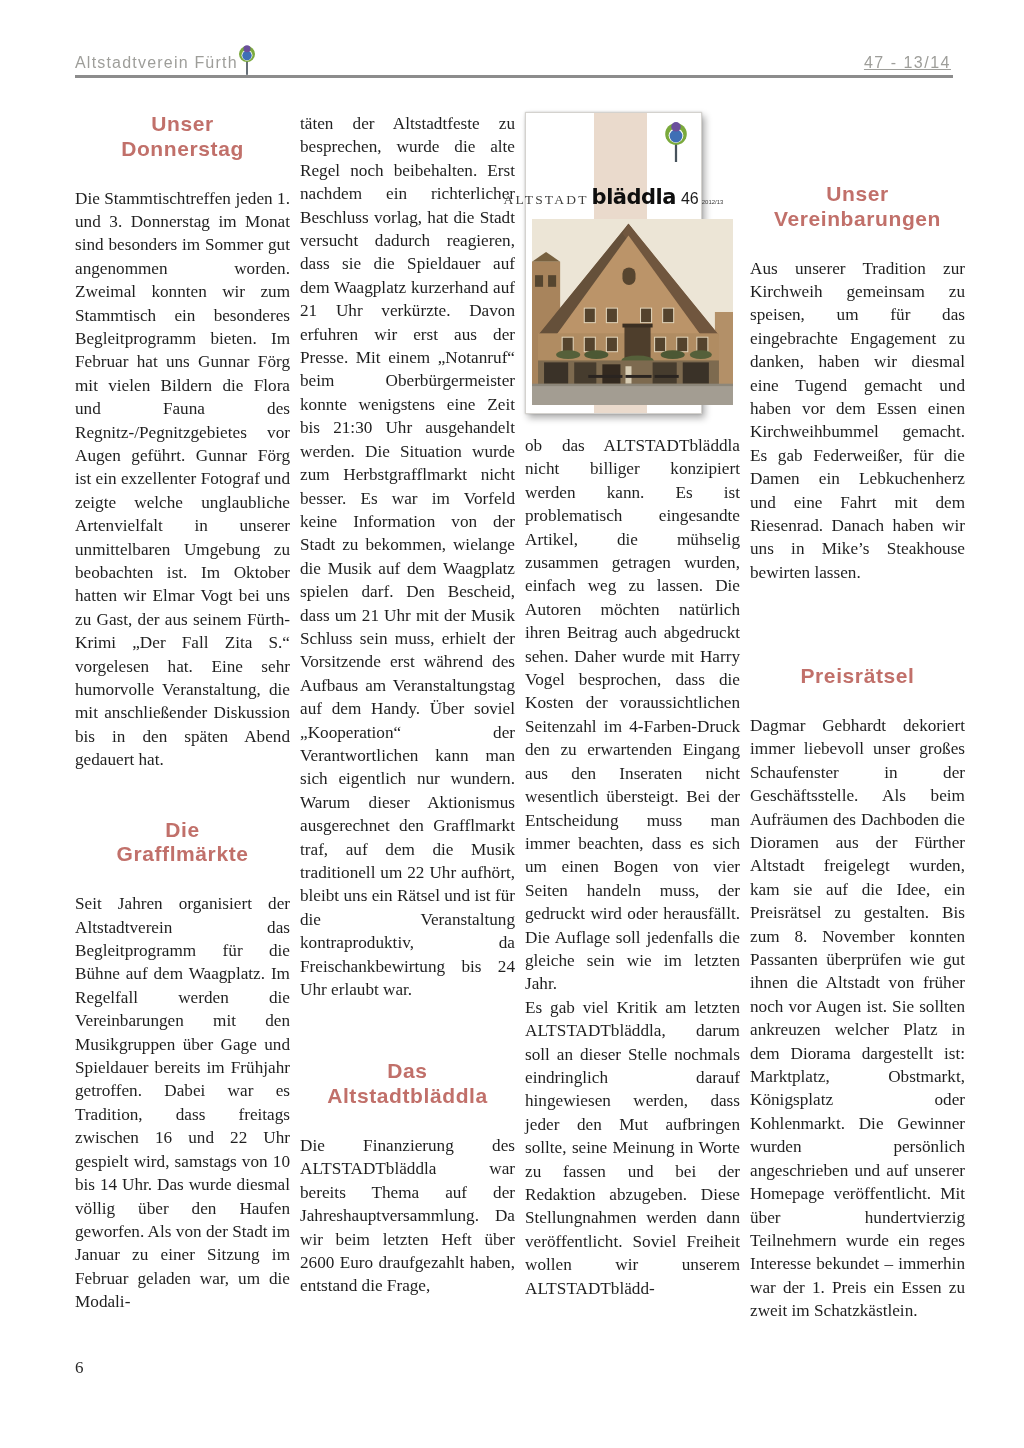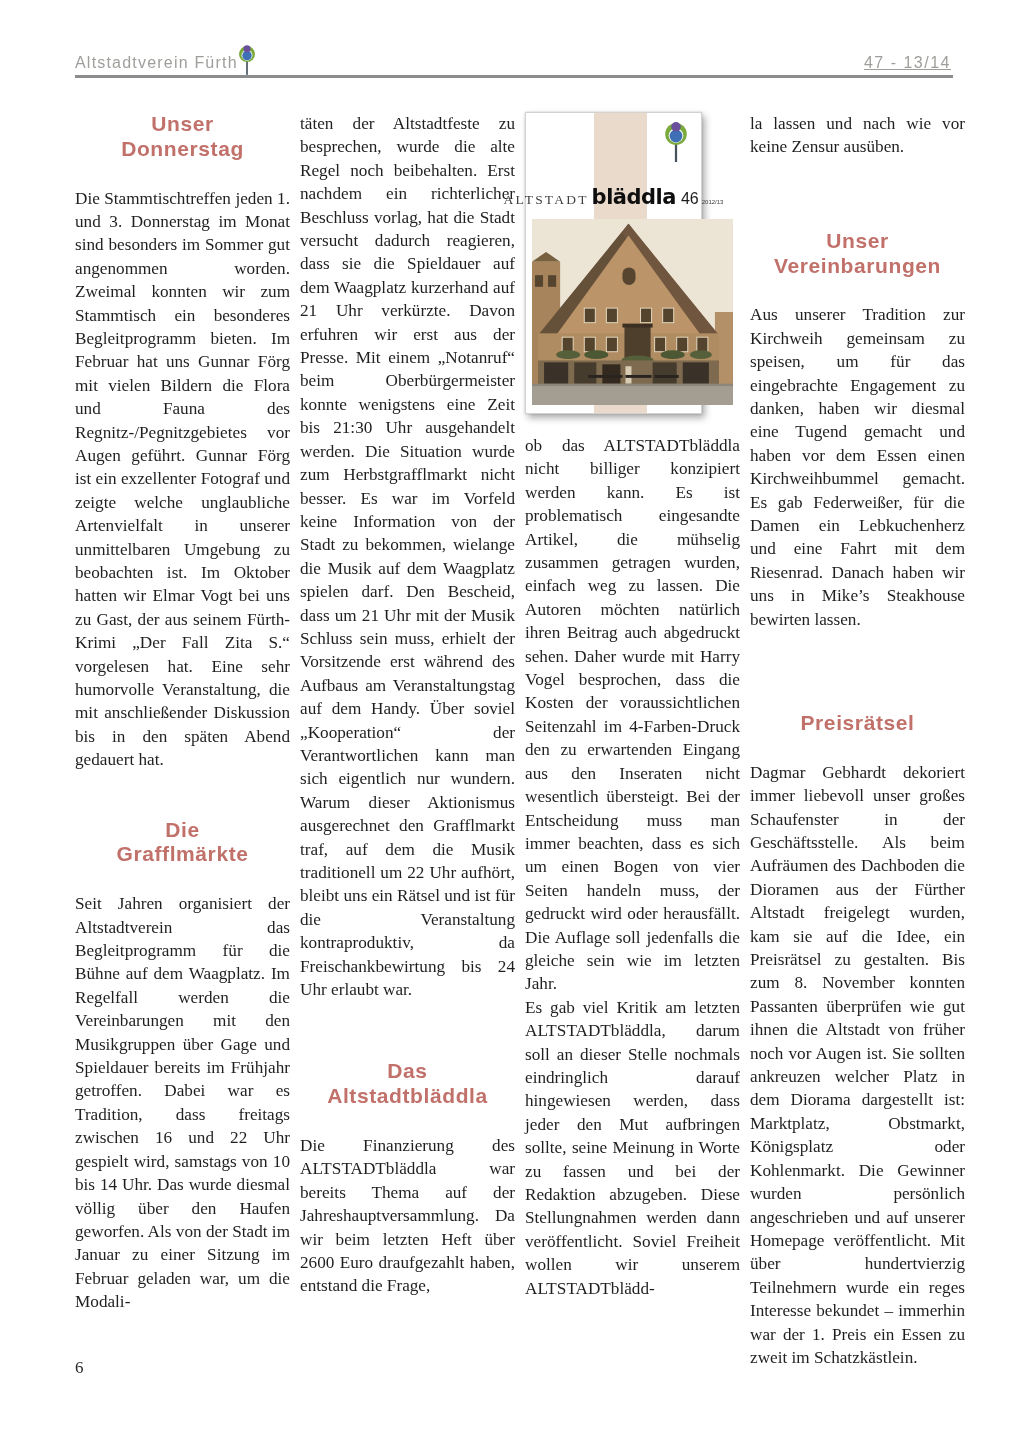--- a/index.html
+++ b/index.html
@@ -156,21 +156,20 @@
           <rect x="93" y="161" width="26" height="3" fill="#2a2420"></rect>
           <rect x="122" y="161" width="24" height="3" fill="#2a2420"></rect>
         </svg>
       </div>
 
       <p class="body">ob das ALTSTADTbläddla nicht billiger konzipiert werden kann. Es ist problematisch eingesandte Artikel, die mühselig zusammen getragen wurden, einfach weg zu lassen. Die Autoren möchten natürlich ihren Beitrag auch abgedruckt sehen. Daher wurde mit Harry Vogel besprochen, dass die Kosten der voraussichtlichen Seitenzahl im 4-Farben-Druck den zu erwartenden Eingang aus den Inseraten nicht wesentlich übersteigt. Bei der Entscheidung muss man immer beachten, dass es sich um einen Bogen von vier Seiten handeln muss, der gedruckt wird oder herausfällt. Die Auflage soll jedenfalls die gleiche sein wie im letzten Jahr.</p>
       <p class="body gap-par">Es gab viel Kritik am letzten ALTSTADTbläddla, darum soll an dieser Stelle nochmals eindringlich darauf hingewiesen werden, dass jeder den Mut aufbringen sollte, seine Meinung in Worte zu fassen und bei der Redaktion abzugeben. Diese Stellungnahmen werden dann veröffentlicht. Soviel Freiheit wollen wir unserem ALTSTADTblädd-</p>
     </div>
 
     <div class="col">
-      <p class="body">la lassen und nach wie vor keine Zensur ausüben.</p>
       <h2 class="heading hmb mt-kirchweih">
         <span>Unser</span>
         <span>Vereinbarungen</span>
       </h2>
       <p class="body">Aus unserer Tradition zur Kirchweih gemeinsam zu speisen, um für das eingebrachte Engagement zu danken, haben wir diesmal eine Tugend gemacht und haben vor dem Essen einen Kirchweihbummel gemacht. Es gab Federweißer, für die Damen ein Lebkuchenherz und eine Fahrt mit dem Riesenrad. Danach haben wir uns in Mike’s Steakhouse bewirten lassen.</p>
       <h2 class="heading hmb mt-preis">
         <span>Preisrätsel</span>
       </h2>
       <p class="body">Dagmar Gebhardt dekoriert immer liebevoll unser großes Schaufenster in der Geschäftsstelle. Als beim Aufräumen des Dachboden die Dioramen aus der Fürther Altstadt freigelegt wurden, kam sie auf die Idee, ein Preisrätsel zu gestalten. Bis zum 8. November konnten Passanten überprüfen wie gut ihnen die Altstadt von früher noch vor Augen ist. Sie sollten ankreuzen welcher Platz in dem Diorama dargestellt ist: Marktplatz, Obstmarkt, Königsplatz oder Kohlenmarkt. Die Gewinner wurden persönlich angeschrieben und auf unserer Homepage veröffentlicht. Mit über hundertvierzig Teilnehmern wurde ein reges Interesse bekundet – immerhin war der 1. Preis ein Essen zu zweit im Schatzkästlein.</p>
     </div>

